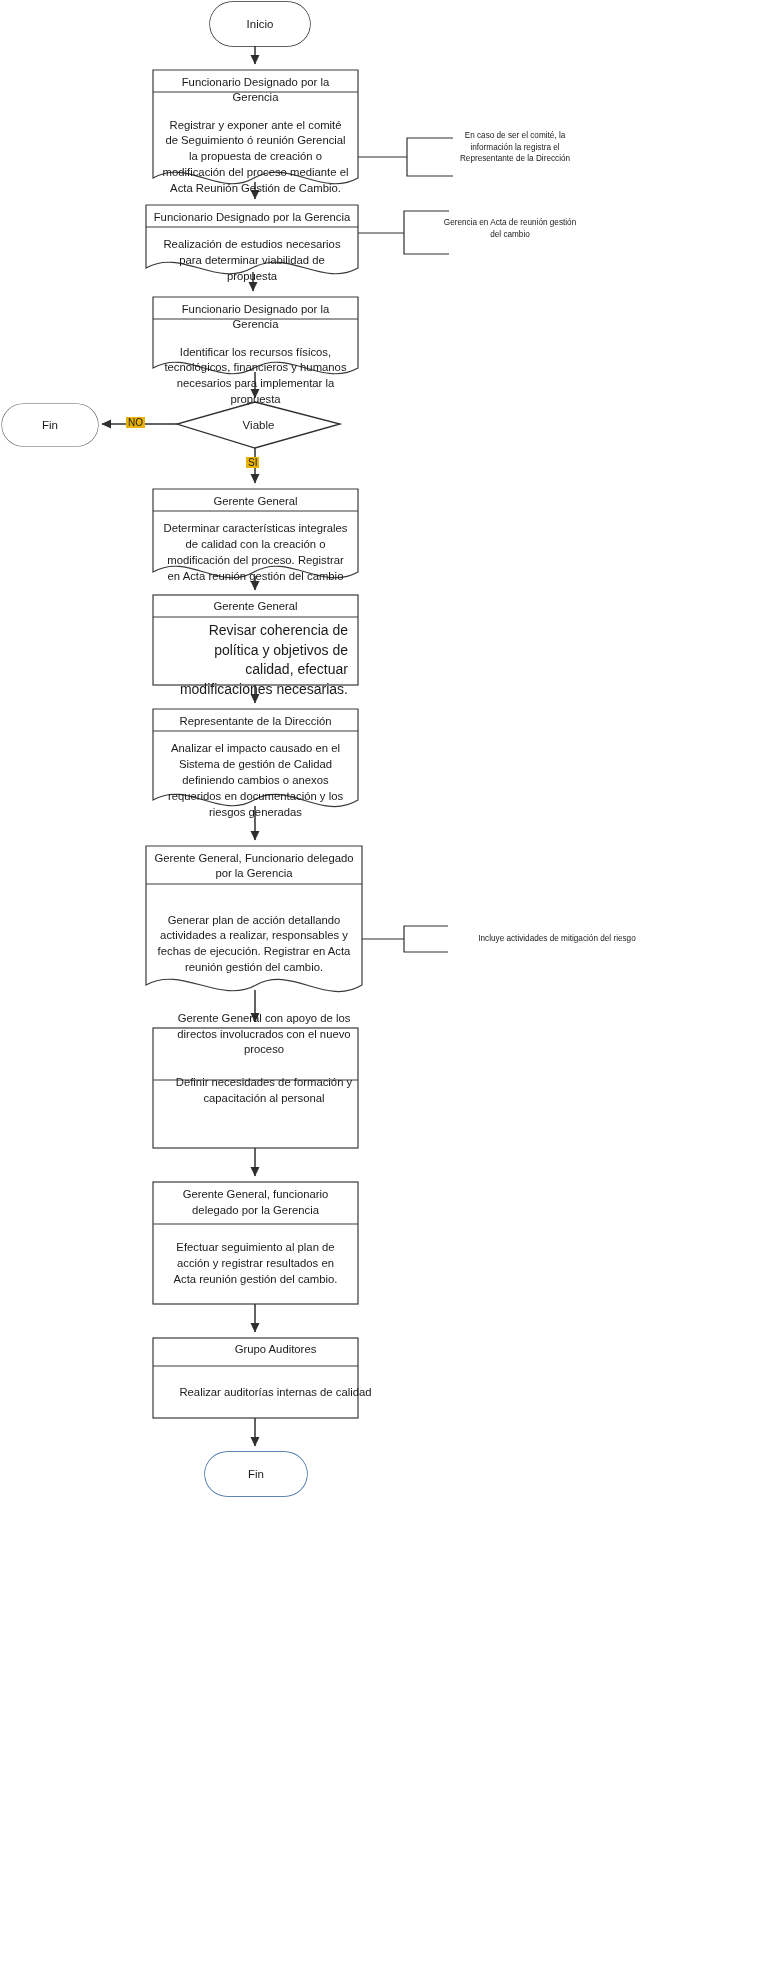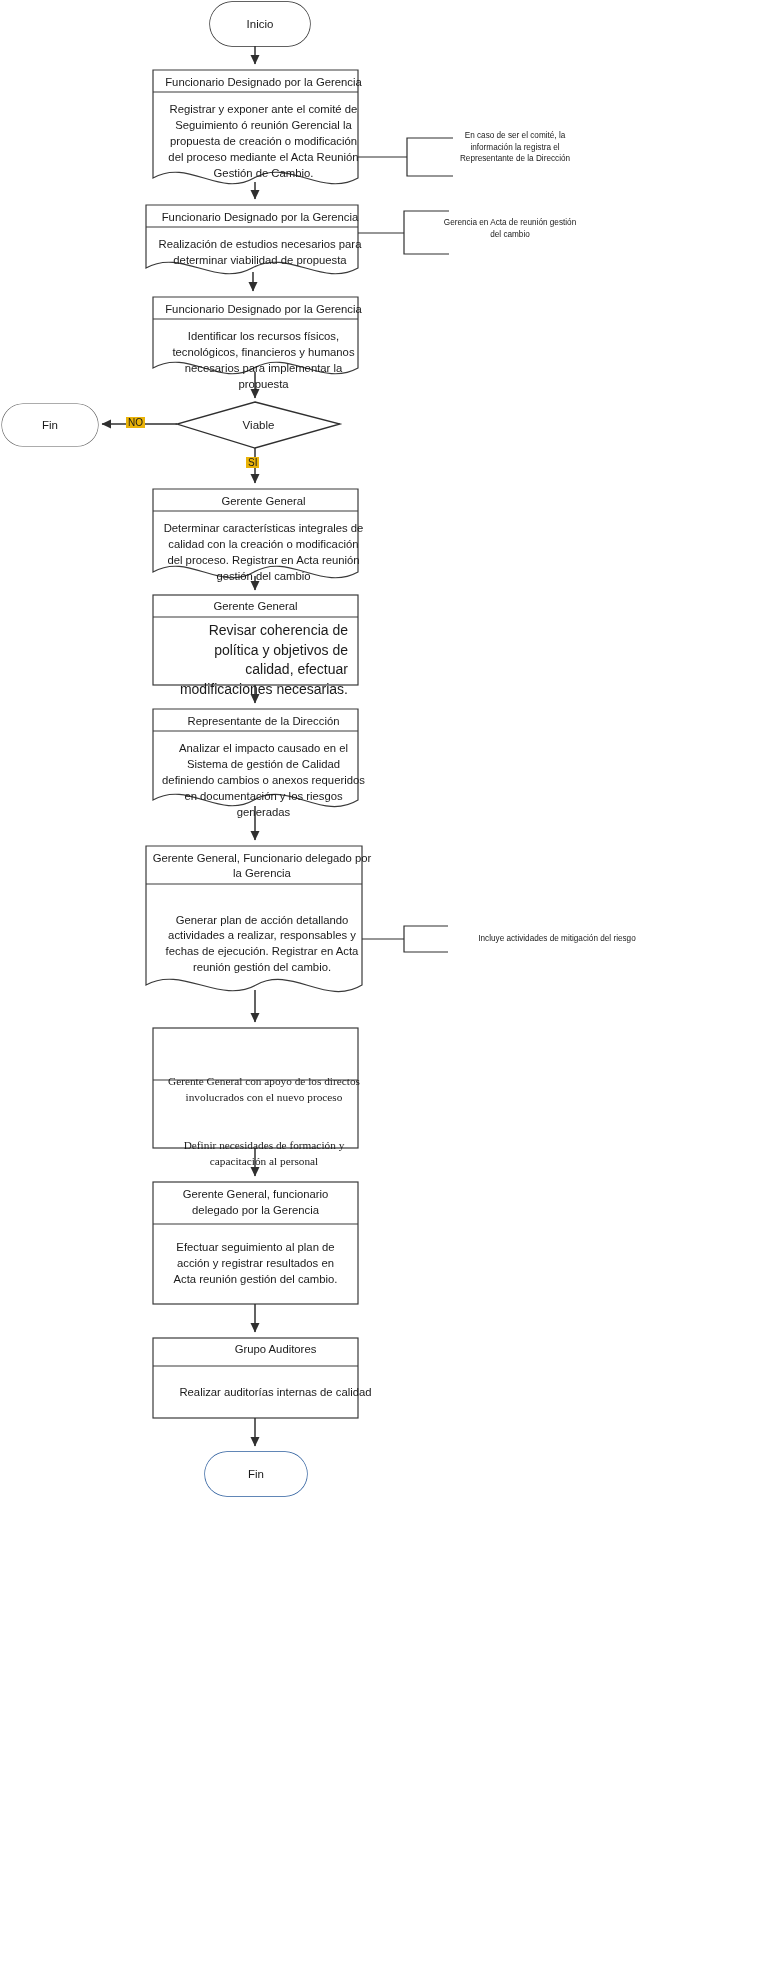--- a/index.html
+++ b/index.html
@@ -30,21 +30,21 @@
     border: 1.4px solid #2f2f2f;
     border-radius: 28px;
     display: flex;
     align-items: center;
     justify-content: center;
     font-size: 11.5px;
     background: #fff;
   }
   .terminator.blue { border-color: #2e5f9e; }
   
-  .docnode { position: absolute; padding-left: 16px; }
+  .docnode { position: absolute; }
   .docnode .dtext {
     position: absolute;
     left: 0; top: 0;
     width: 100%;
     box-sizing: border-box;
     pointer-events: none;
   }
   .docnode .dhdr {
     text-align: center;
     font-size: 11.3px;
@@ -213,21 +213,21 @@
   </div>
 </div>
 
 <div class="docnode" style="left:146px;top:846px;width:216px;height:145px;">
   <div class="dtext" style="height:100%;">
     <div class="dhdr">Gerente General,  Funcionario delegado por la Gerencia</div>
     <div class="dbody" style="padding-top:26px;">Generar plan de acción detallando actividades a realizar, responsables y fechas de ejecución. Registrar en Acta reunión gestión del cambio.</div>
   </div>
 </div>
 
-<div class="node" style="left:153px;top:1068px;width:222px;height:120px;display:flex;flex-direction:column;font-family:Liberation Serif, serif;">
+<div class="node" style="left:153px;top:1005px;width:222px;height:120px;display:flex;flex-direction:column;">
   <div class="dhdr" style="height:52px;text-align:center;font-size:11.3px;line-height:1.38;padding:6px 8px;box-sizing:border-box;">Gerente General con apoyo de los directos involucrados con el nuevo proceso</div>
   <div style="flex:1;display:flex;align-items:center;justify-content:center;text-align:center;font-size:11.3px;line-height:1.4;padding:4px 12px;border-radius:21px;">Definir necesidades de formación y capacitación al personal</div>
 </div>
 
 <div class="node" style="left:153px;top:1182px;width:205px;height:122px;display:flex;flex-direction:column;">
   <div class="dhdr" style="height:42px;text-align:center;font-size:11.3px;line-height:1.38;padding:5px 10px;box-sizing:border-box;">Gerente General,  funcionario delegado por la Gerencia</div>
   <div style="flex:1;display:flex;align-items:center;justify-content:center;text-align:center;font-size:11.3px;line-height:1.4;padding:4px 12px;">Efectuar seguimiento al plan de acción y registrar resultados en Acta reunión gestión del cambio.</div>
 </div>
 
 <div class="node" style="left:153px;top:1338px;width:245px;height:80px;display:flex;flex-direction:column;">

